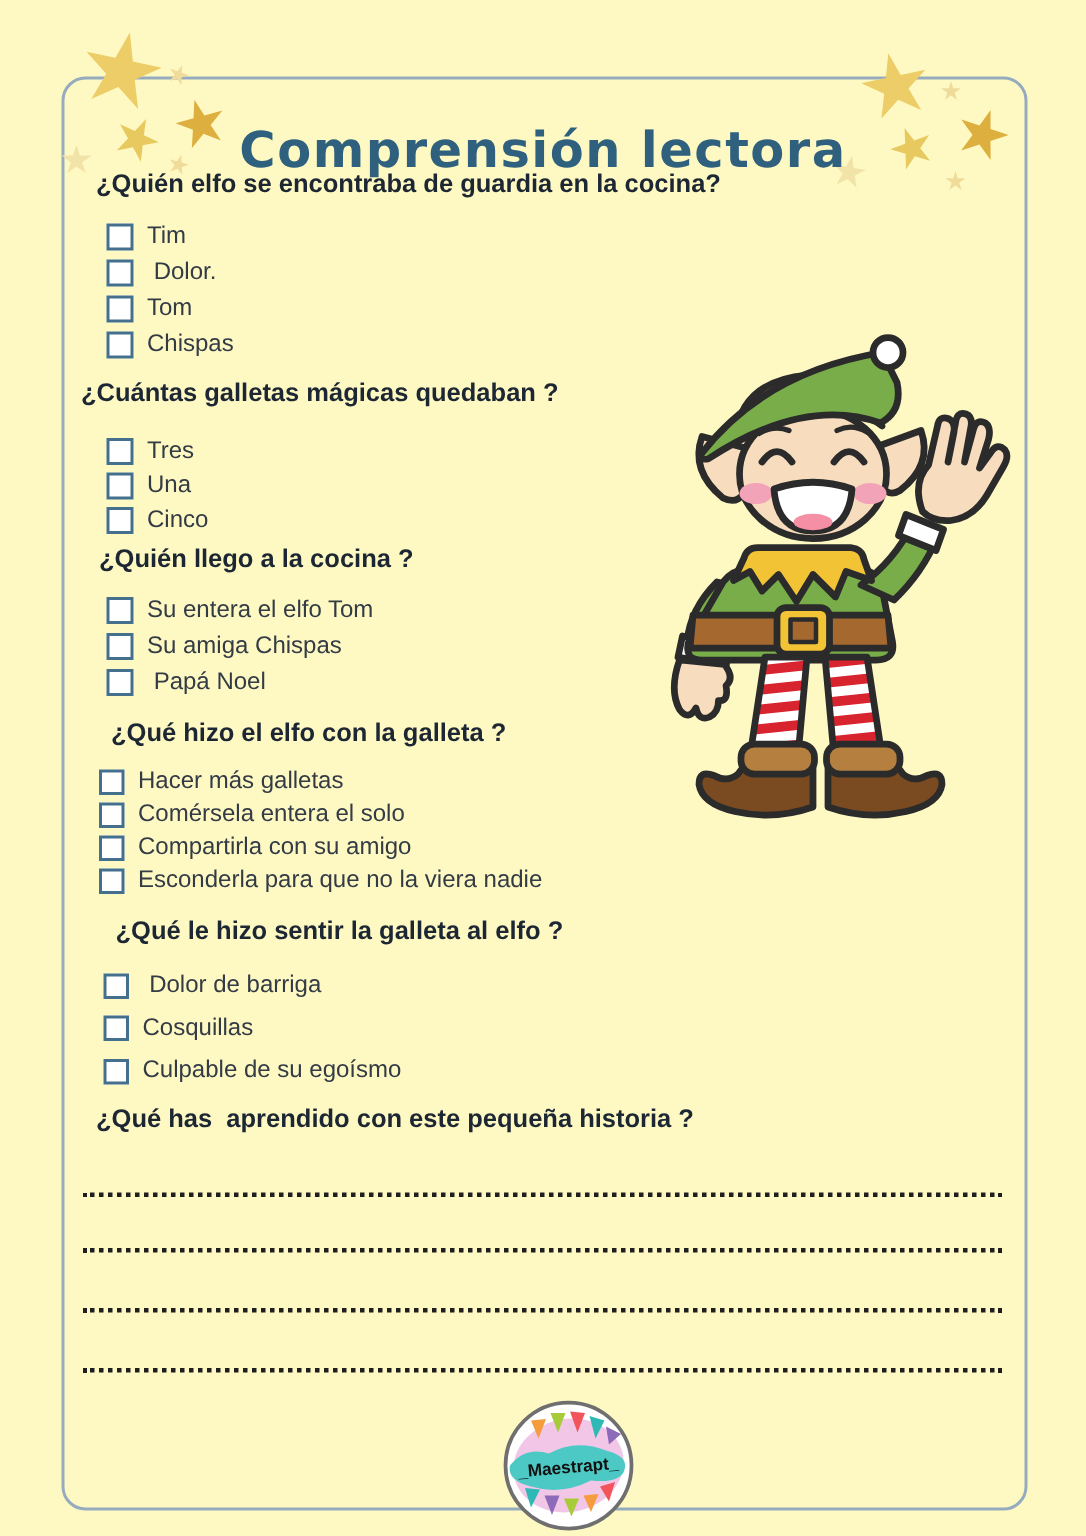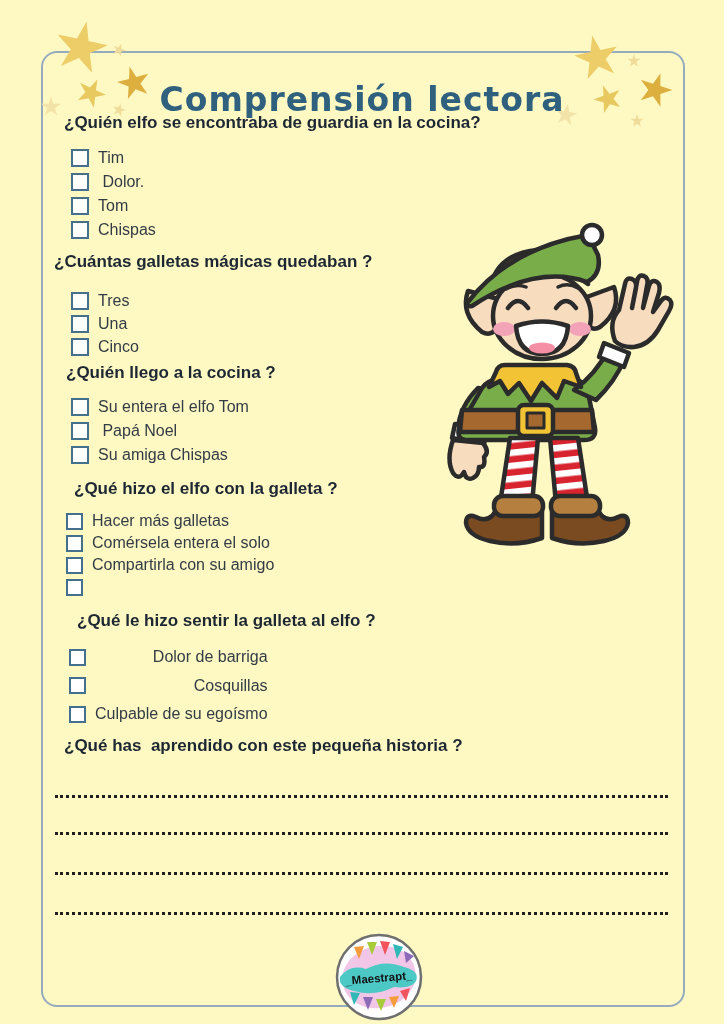--- a/index.html
+++ b/index.html
@@ -10,21 +10,21 @@
   .stars{position:absolute;pointer-events:none;}
   .title{position:absolute;left:0;top:58px;width:724px;text-align:center;
          font-family:"DejaVu Sans",sans-serif;font-size:33px;font-weight:bold;
          color:#2F617F;letter-spacing:1px;}
   .question{position:absolute;font-size:17px;font-weight:bold;color:#1D2733;white-space:pre;}
   .opts{position:absolute;display:flex;flex-direction:column;}
   .opt{display:flex;align-items:center;}
   .cb{width:14px;height:14px;border:2px solid #44708E;background:#fff;flex:0 0 auto;margin-right:9px;}
   .cb.sm{width:13px;height:13px;}
   .opt-label{font-size:16px;color:#333B45;white-space:pre;}
-  .rh24 .opt{height:24px;} .rh23 .opt{height:23px;align-items:flex-end;} .rh22 .opt{height:22px;} .rh28 .opt{height:28.5px;justify-content:space-between;}
+  .rh24 .opt{height:24px;} .rh23 .opt{height:23px;align-items:flex-end;} .rh22 .opt{height:22px;} .rh28 .opt{height:28.5px;}
   .answer-line{position:absolute;left:55px;width:613px;height:0;border-top:3.5px dotted #1F1F1F;}
   .elf{position:absolute;left:438px;top:222px;width:272px;height:348px;}
   .logo{position:absolute;left:333px;top:930px;width:92px;height:94px;z-index:5;}
 </style>
 </head>
 <body>
 
 <div class="page">
 
   <div class="frame"></div>
@@ -90,44 +90,45 @@
   </div>
 
   <div class="question" style="left:66px;top:363px;">¿Quién llego a la cocina ?</div>
   <div class="opts rh24" style="left:71px;top:395px;">
     <div class="opt">
       <span class="cb"></span>
       <span class="opt-label">Su entera el elfo Tom</span>
     </div>
     <div class="opt">
       <span class="cb"></span>
+      <span class="opt-label">Su amiga Chispas</span>
+    </div>
+    <div class="opt">
+      <span class="cb"></span>
       <span class="opt-label"> Papá Noel</span>
-    </div>
-    <div class="opt">
-      <span class="cb"></span>
-      <span class="opt-label">Su amiga Chispas</span>
     </div>
   </div>
 
   <div class="question" style="left:74px;top:479px;">¿Qué hizo el elfo con la galleta ?</div>
   <div class="opts rh22" style="left:66px;top:510px;">
     <div class="opt">
       <span class="cb sm"></span>
       <span class="opt-label">Hacer más galletas</span>
     </div>
     <div class="opt">
       <span class="cb sm"></span>
       <span class="opt-label">Comérsela entera el solo</span>
     </div>
     <div class="opt">
       <span class="cb sm"></span>
       <span class="opt-label">Compartirla con su amigo</span>
     </div>
     <div class="opt">
       <span class="cb sm"></span>
+      <span class="opt-label">Esconderla para que no la viera nadie</span>
     </div>
   </div>
 
   <div class="question" style="left:77px;top:611px;">¿Qué le hizo sentir la galleta al elfo ?</div>
   <div class="opts rh28" style="left:69px;top:643px;">
     <div class="opt">
       <span class="cb sm"></span>
       <span class="opt-label"> Dolor de barriga</span>
     </div>
     <div class="opt">

